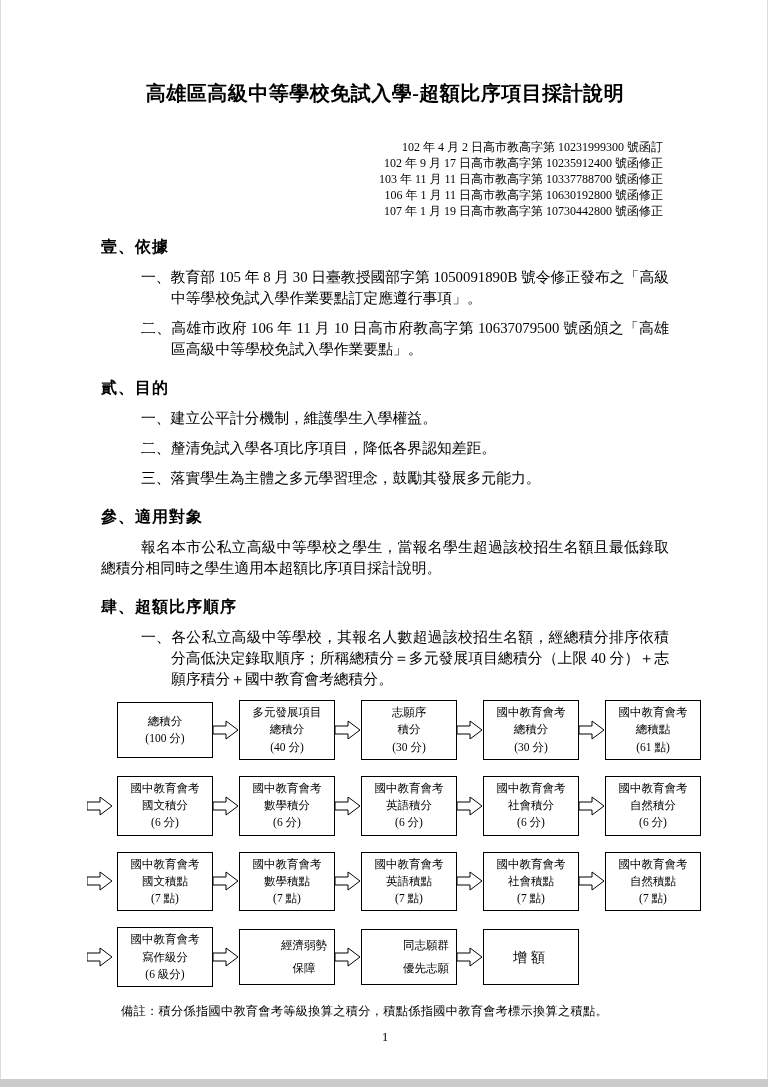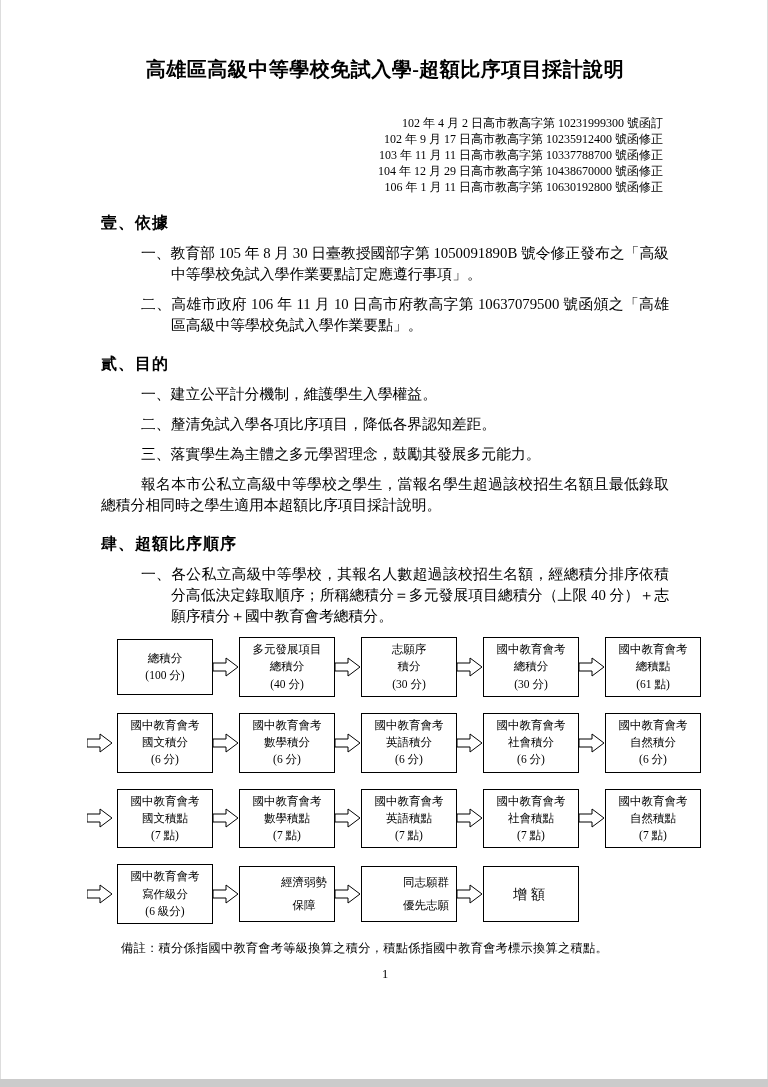--- a/index.html
+++ b/index.html
@@ -10,21 +10,21 @@
     color:#000;
   }
   .page {
     width:768px; height:1079px; background:#fff;
     border-left:1px solid #ddd; border-right:1px solid #ddd;
     padding:56px 98px 0 100px;
     overflow:hidden;
   }
   .doc-title {
     font-size:20px; font-weight:bold; text-align:center;
-    letter-spacing:0.5px; margin:0 0 10px;
+    letter-spacing:0.5px; margin:24px 0 10px;
   }
   .dates {
     text-align:right; font-size:12px; line-height:16px;
     padding-right:6px; margin-bottom:14px;margin-top:32px;
   }
   .section-heading {
     font-size:16px; font-weight:bold; margin:18px 0 9px;
     letter-spacing:1px;
   }
   .item {
@@ -67,33 +67,34 @@
 <body>
 
 <div class="page">
 
   <div class="doc-title">高雄區高級中等學校免試入學-超額比序項目採計說明</div>
 
   <div class="dates">
     <div>102 年 4 月 2 日高市教高字第 10231999300 號函訂</div>
     <div>102 年 9 月 17 日高市教高字第 10235912400 號函修正</div>
     <div>103 年 11 月 11 日高市教高字第 10337788700 號函修正</div>
-    <div>104 年 12 月 29 日高市教高字第 10438670000 號函修正</div>
     <div>106 年 1 月 11 日高市教高字第 10630192800 號函修正</div>
+    <div>107 年 1 月 19 日高市教高字第 10730442800 號函修正</div>
   </div>
 
   <div class="section-heading">壹、依據</div>
   <div class="item">一、教育部 105 年 8 月 30 日臺教授國部字第 1050091890B 號令修正發布之「高級中等學校免試入學作業要點訂定應遵行事項」。</div>
   <div class="item">二、高雄市政府 106 年 11 月 10 日高市府教高字第 10637079500 號函頒之「高雄區高級中等學校免試入學作業要點」。</div>
 
   <div class="section-heading">貳、目的</div>
   <div class="item">一、建立公平計分機制，維護學生入學權益。</div>
   <div class="item">二、釐清免試入學各項比序項目，降低各界認知差距。</div>
   <div class="item">三、落實學生為主體之多元學習理念，鼓勵其發展多元能力。</div>
 
+  <div class="section-heading">參、適用對象</div>
   <div class="para">報名本市公私立高級中等學校之學生，當報名學生超過該校招生名額且最低錄取總積分相同時之學生適用本超額比序項目採計說明。</div>
 
   <div class="section-heading">肆、超額比序順序</div>
   <div class="item">一、各公私立高級中等學校，其報名人數超過該校招生名額，經總積分排序依積分高低決定錄取順序；所稱總積分＝多元發展項目總積分（上限 40 分）＋志願序積分＋國中教育會考總積分。</div>
 
   <div class="flow">
 
     <div class="flow-row">
       <div class="fbox">
         <span>總積分</span>

